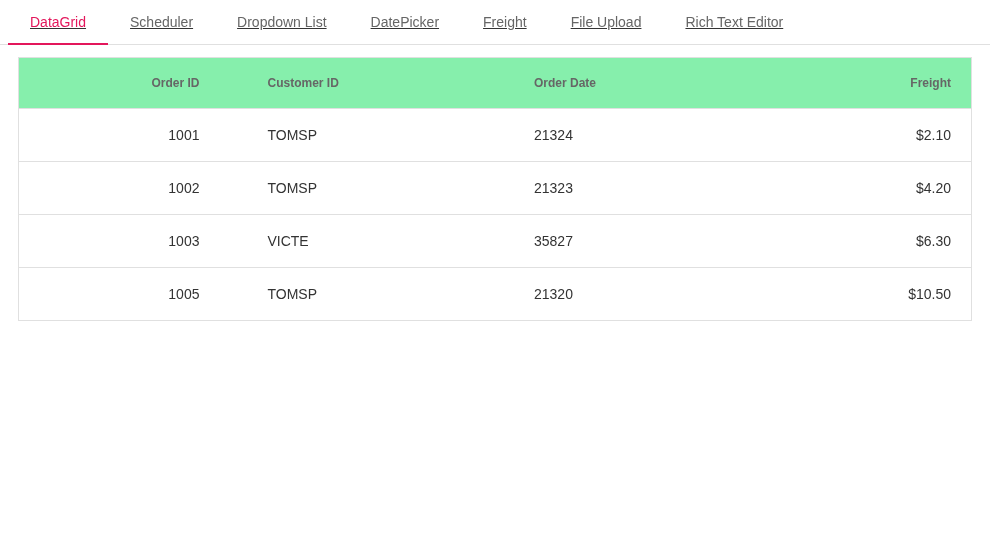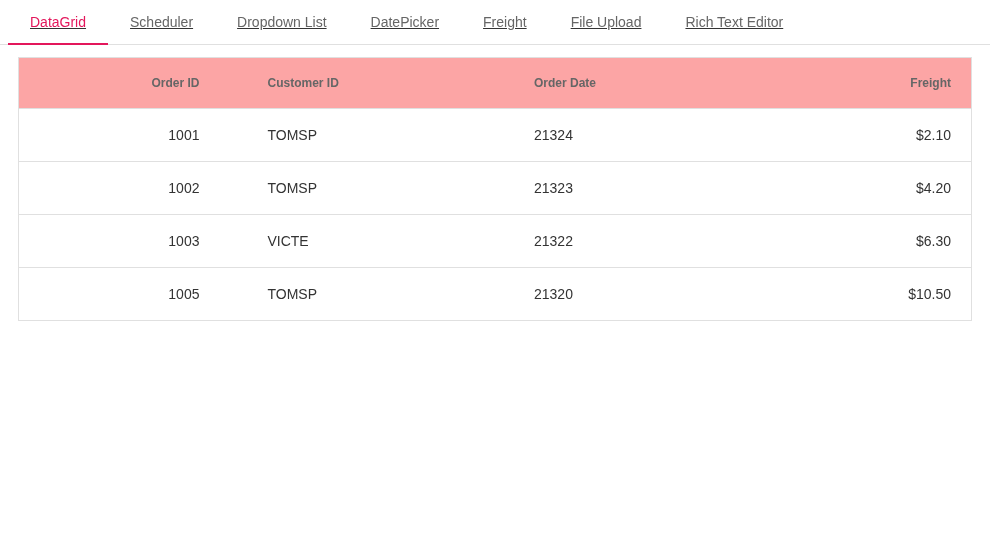--- a/index.html
+++ b/index.html
@@ -42,21 +42,21 @@
       border-collapse: collapse;
       table-layout: fixed;
     }
     thead th {
       font-weight: 600;
       font-size: 12px;
       color: #666;
       padding: 18px 20px;
       border-bottom: 1px solid #e0e0e0;
       text-align: left;
-      background: #fca5a5;
+      background: #86efac;
     }
     tbody td {
       padding: 18px 20px;
       border-bottom: 1px solid #e0e0e0;
       font-size: 14px;
       color: #333;
     }
     tbody tr:last-child td {
       border-bottom: none;
     }
@@ -108,21 +108,21 @@
         </tr>
         <tr>
           <td class="td-orderid">1002</td>
           <td>TOMSP</td>
           <td class="td-date">21323</td>
           <td class="align-right">$4.20</td>
         </tr>
         <tr>
           <td class="td-orderid">1003</td>
           <td>VICTE</td>
-          <td class="td-date">21322</td>
+          <td class="td-date">35827</td>
           <td class="align-right">$6.30</td>
         </tr>
         <tr>
           <td class="td-orderid">1005</td>
           <td>TOMSP</td>
           <td class="td-date">21320</td>
           <td class="align-right">$10.50</td>
         </tr>
       </tbody>
     </table>

